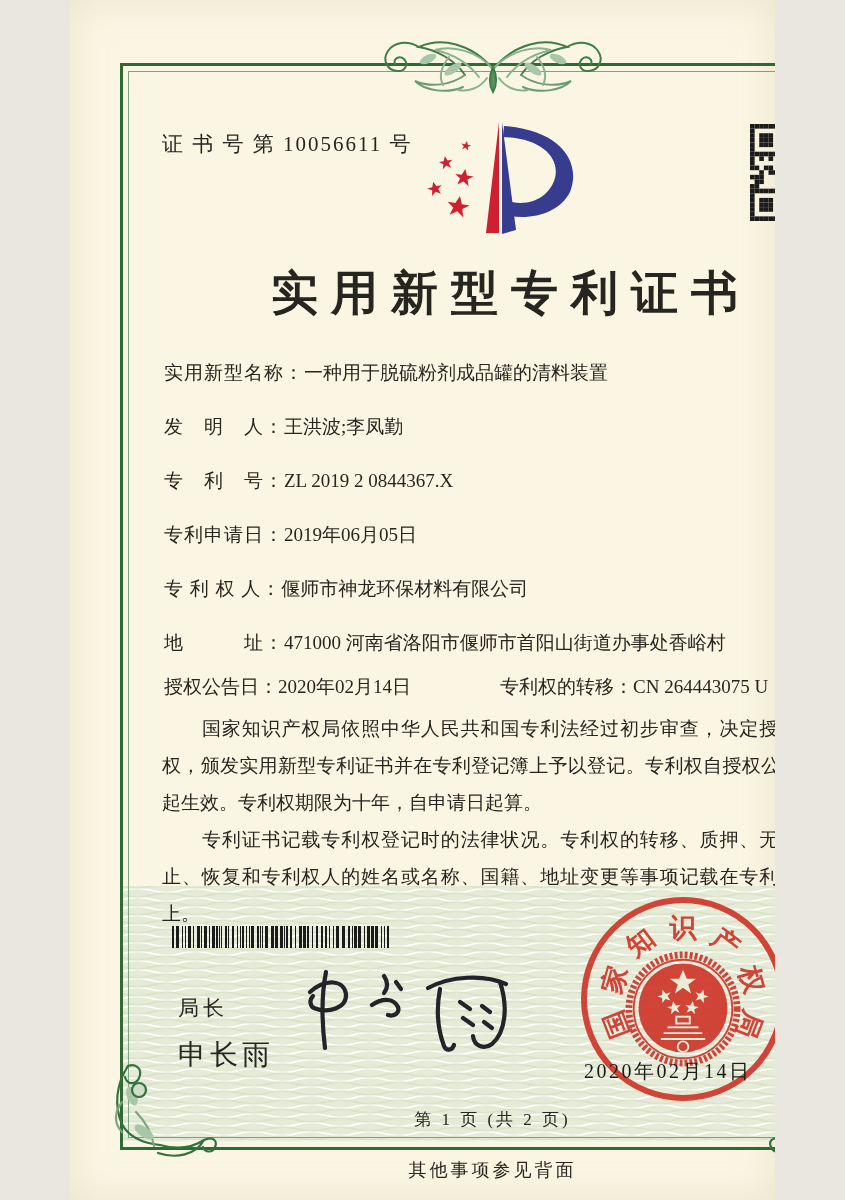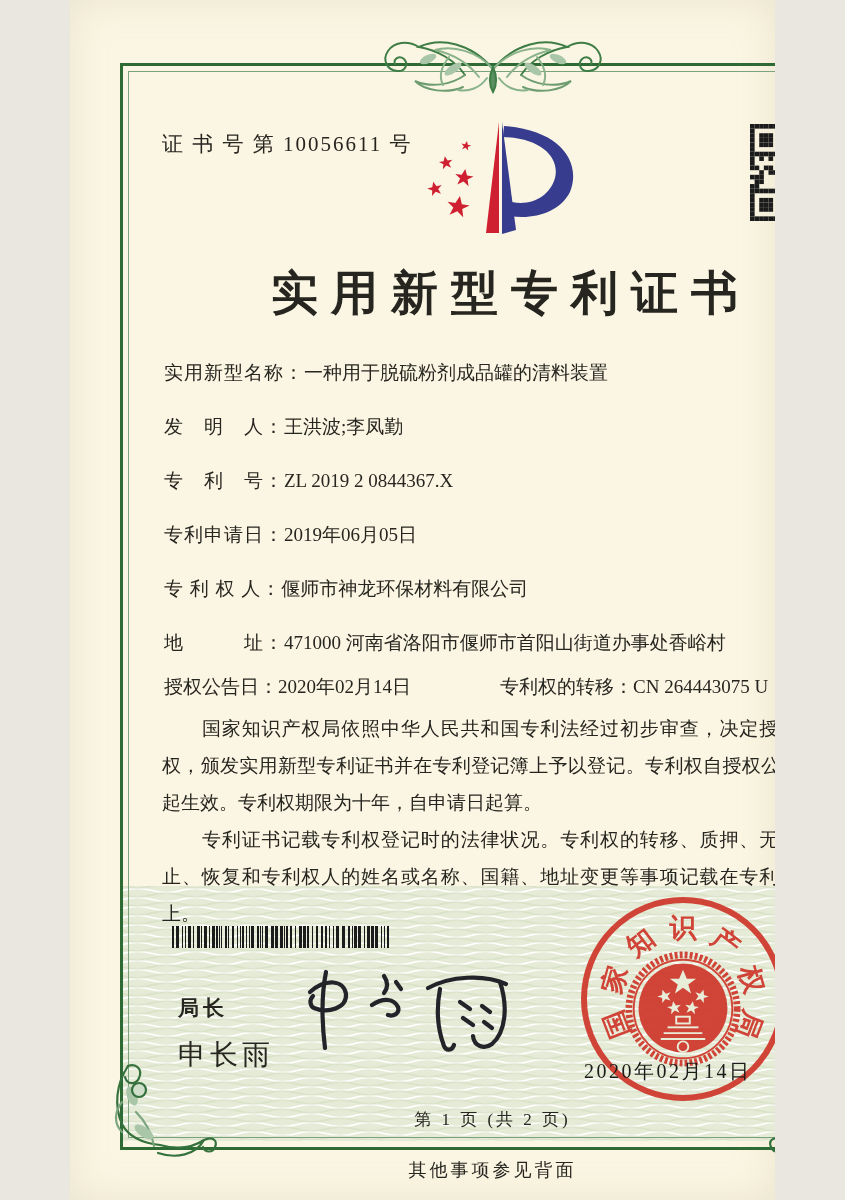--- a/index.html
+++ b/index.html
@@ -26,21 +26,21 @@
          letter-spacing:13px;text-indent:13px;z-index:4;margin:12px;}
   .fields{left:94px;top:360px;width:680px;z-index:4;font-size:19px;}
   .field-row{line-height:26px;margin-bottom:28px;white-space:nowrap;}
   .field-label{letter-spacing:1px;}
   .grant{left:0;top:674px;width:845px;z-index:4;font-size:19px;line-height:26px;}
   .grant .p1{position:absolute;left:94px;top:0;white-space:nowrap;font-family:Liberation Serif, serif;}
   .grant .p2{position:absolute;left:430px;top:0;white-space:nowrap;}
   .paras{left:92px;top:710px;width:676px;z-index:4;font-size:19px;line-height:37px;text-align:justify;}
   .paras p{margin:0;text-indent:2.1em;}
   .barcode{left:102px;top:926px;z-index:4;}
-  .director-label{left:108px;top:994px;font-size:21px;letter-spacing:4px;z-index:4;font-weight:bold;}
+  .director-label{left:108px;top:994px;font-size:21px;letter-spacing:4px;z-index:4;}
   .director-name{left:108px;top:1036px;font-size:28px;letter-spacing:4px;z-index:4;}
   .signature{left:222px;top:958px;z-index:4;}
   .seal{left:511px;top:897px;width:192px;height:192px;border:6px solid #cf382c;border-radius:50%;
         z-index:5;opacity:.93;}
   .seal-char{position:absolute;left:50%;top:50%;width:28px;height:28px;margin:-14px 0 0 -14px;
         color:#cf382c;font-size:27px;font-weight:bold;text-align:center;line-height:28px;
         font-family:"Liberation Serif","DejaVu Serif",serif;}
   .emblem{position:absolute;left:50%;top:50%;margin:-52px 0 0 -58px;}
   .seal-date{left:514px;top:1058px;width:190px;font-size:20px;letter-spacing:2.5px;z-index:6;
         color:#1c1b18;white-space:nowrap;}

